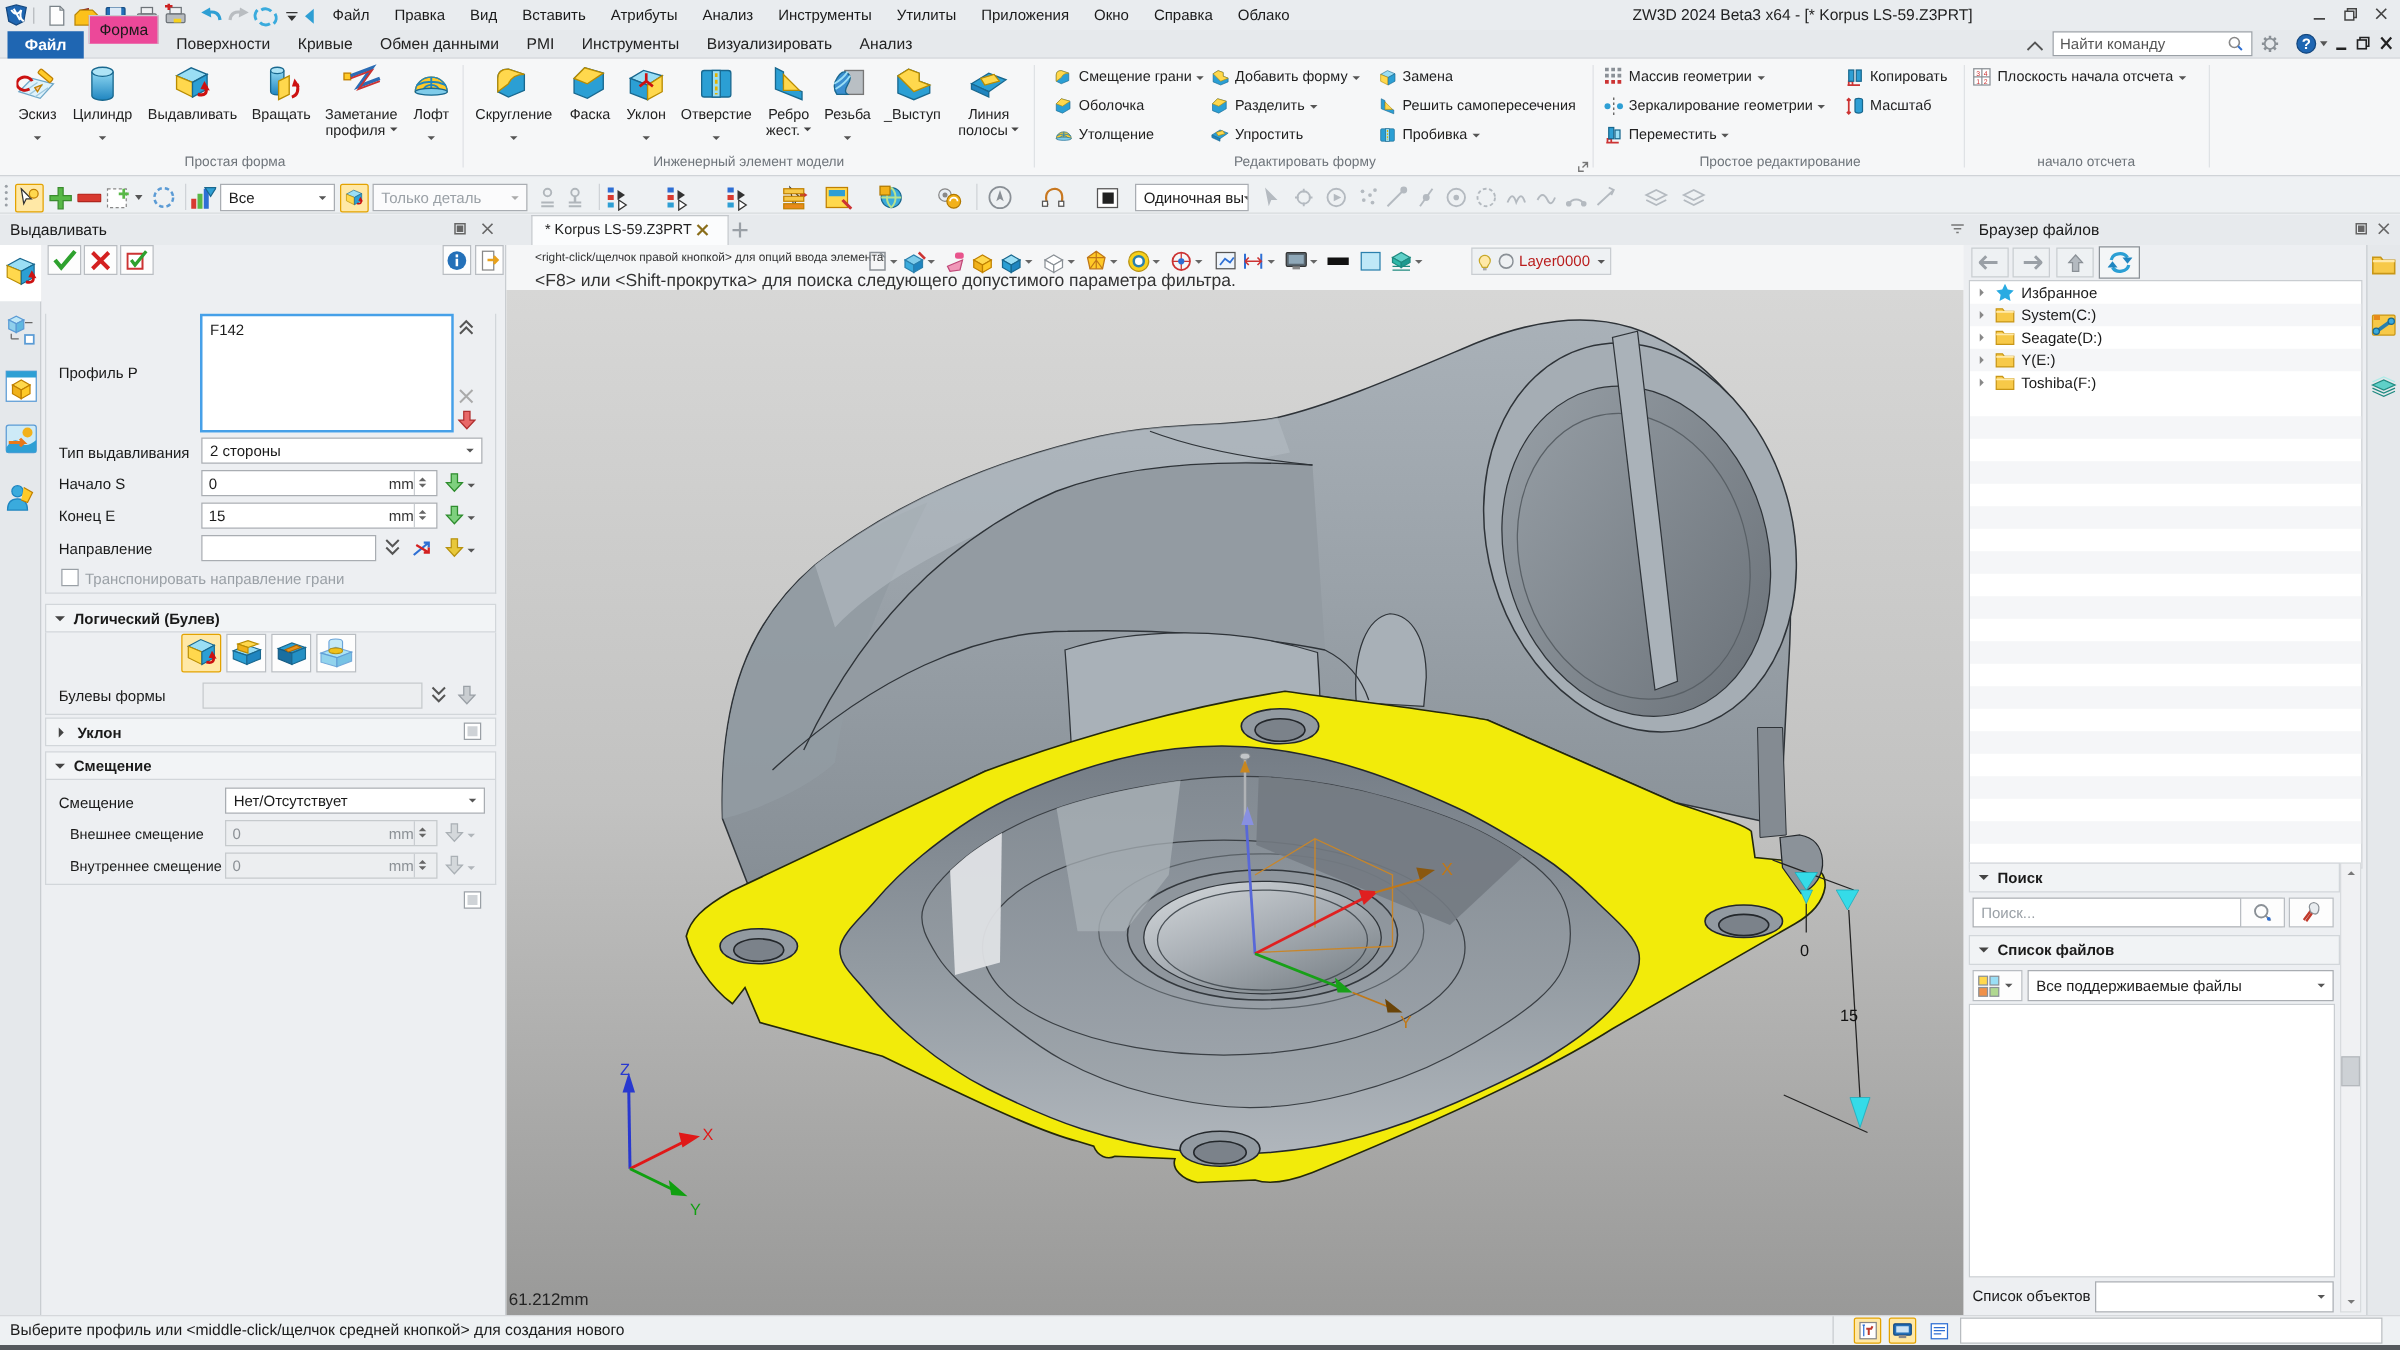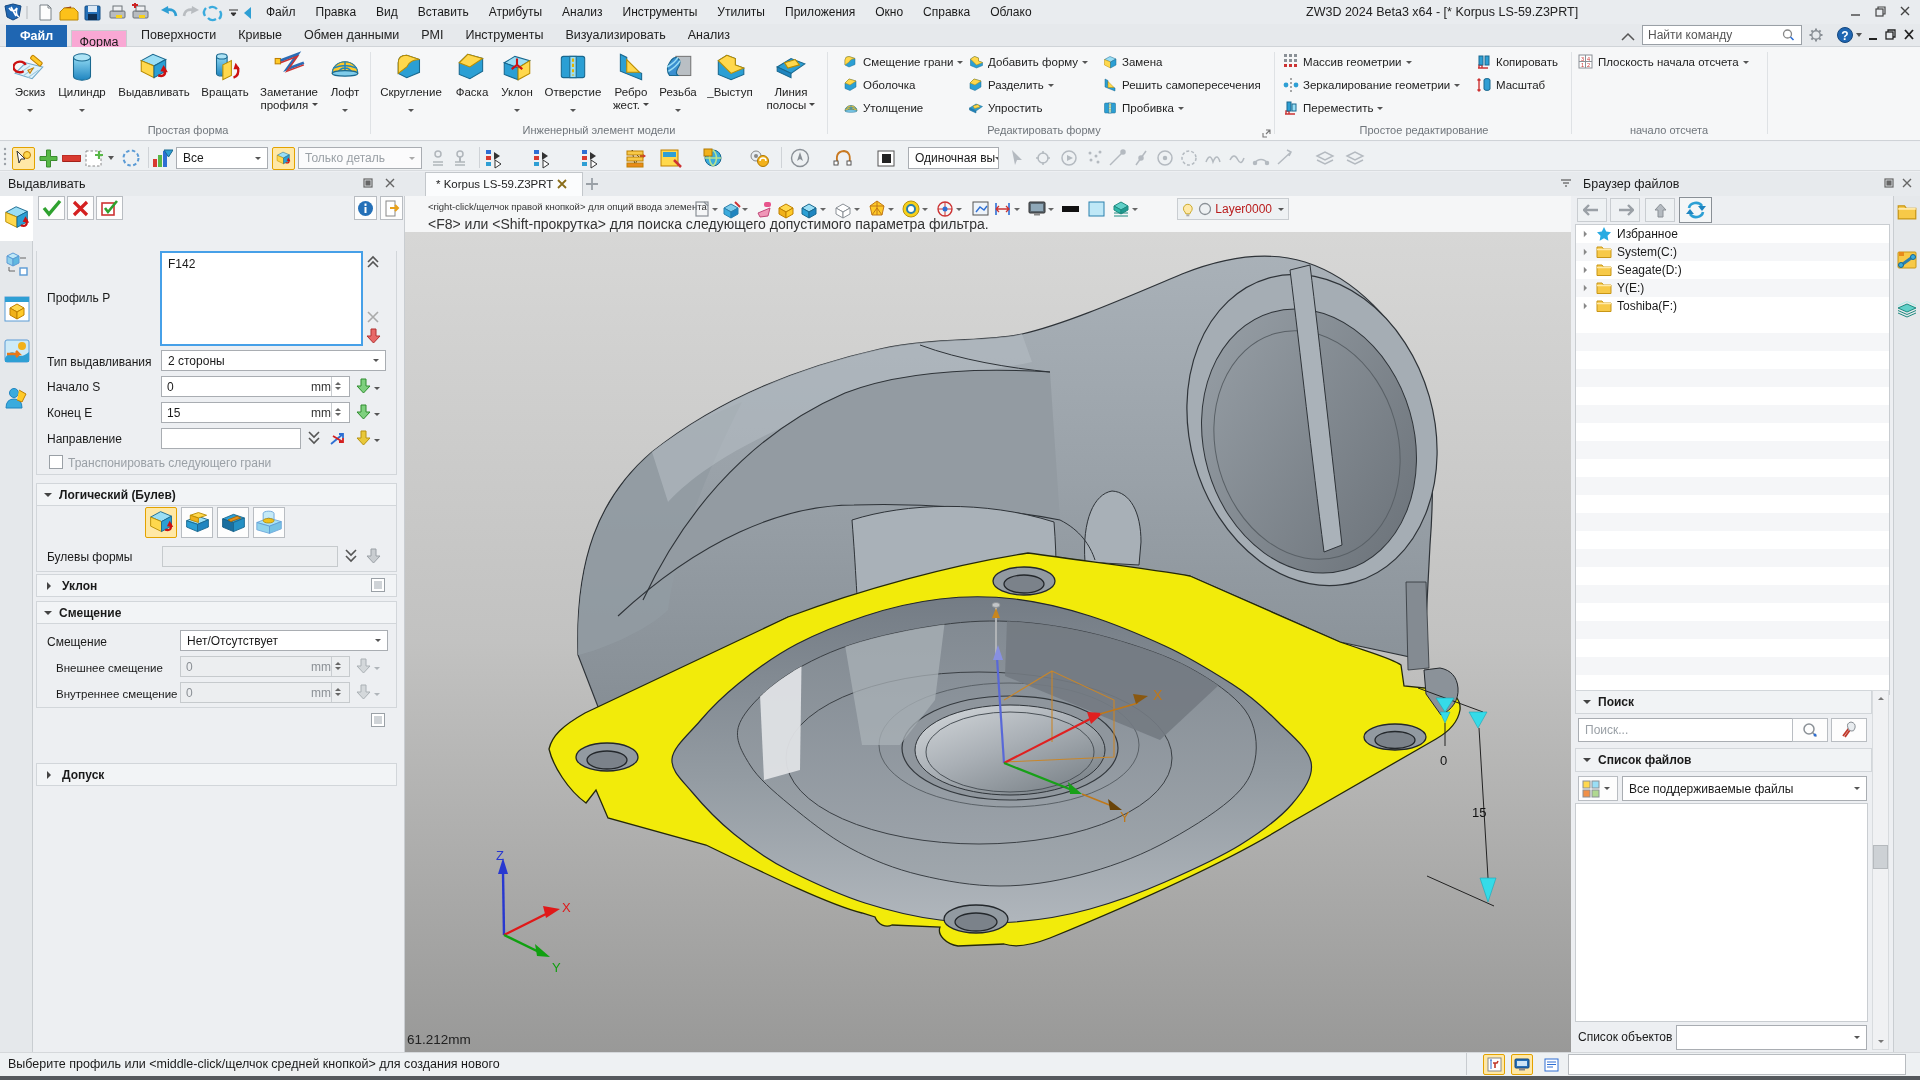--- a/index.html
+++ b/index.html
@@ -193,21 +193,21 @@
 <line x1="3" y1="10" x2="12" y2="10" stroke="#444" stroke-width="1.4"></line>
 <g fill="none" stroke="#444" stroke-width="1.2">
         <rect x="28" y="4" width="7" height="7"></rect>
         <path d="M30,4 v-2 h7 v7 h-2"></path>
       </g>
 <path d="M53,2 l8,8 M61,2 l-8,8" stroke="#444" stroke-width="1.4"></path>
 </svg>
 
 <div class="abs" style="left:0;top:24px;width:1920px;height:23px;background:#e6e9ec;border-bottom:1px solid #d0d4d8"></div>
 <div class="abs flex" style="left:6px;top:25px;width:61px;height:22px;background:#1f66b2;color:#fff;font-weight:bold;font-size:12.5px;justify-content:center">Файл</div>
-<div class="abs flex" style="left:71px;top:30px;width:56px;height:23px;background:#f9a8d4;border:1px solid #c8ccd0;border-bottom:none;font-size:12.5px;justify-content:center">Форма</div>
+<div class="abs flex" style="left:71px;top:12px;width:56px;height:23px;background:#ec4899;border:1px solid #c8ccd0;border-bottom:none;font-size:12.5px;justify-content:center">Форма</div>
 <div class="abs flex x12" style="left:130px;top:24px;height:22px;color:#222">
 <div class="mn" style="padding:0 11px">Поверхности</div>
       <div class="mn" style="padding:0 11px">Кривые</div>
       <div class="mn" style="padding:0 11px">Обмен данными</div>
       <div class="mn" style="padding:0 11px">PMI</div>
       <div class="mn" style="padding:0 11px">Инструменты</div>
       <div class="mn" style="padding:0 11px">Визуализировать</div>
       <div class="mn" style="padding:0 11px">Анализ</div>
 </div>
 <svg class="abs" style="left:1620px;top:32px" width="16" height="10">
@@ -665,21 +665,21 @@
     </svg>
 <svg class="abs" style="left:329px;top:428px" width="18" height="18" viewBox="0 0 18 18">
       <path d="M2,16 L14,6 m-4,0 h4 v4" fill="none" stroke="#2e6fd4" stroke-width="1.8"></path>
       <path d="M4,8 L14,14 m-4,0 h4 v-4" fill="none" stroke="#d42020" stroke-width="1.8"></path>
     </svg>
 <svg class="abs" style="left:356px;top:430px" width="15" height="17" viewBox="0 0 15 17">
       <path d="M5,1 h5 v7 h4 l-6.5,7 -6.5,-7 h4 z" fill="#e8c83a" stroke="#b89210"></path>
     </svg>
 <div class="abs car" style="left:374px;top:436px"></div>
 <div class="cbx" style="left:49px;top:455px"></div>
-<div class="abs" style="left:68px;top:456px;color:#9aa0a6">Транспонировать следующего грани</div>
+<div class="abs" style="left:68px;top:456px;color:#9aa0a6">Транспонировать направление грани</div>
 
 <div class="sech" style="top:483px"><span class="tri-d"></span>Логический (Булев)</div>
 <div class="abs" style="left:36px;top:506px;width:361px;height:66px;border:1px solid #d2d6da;border-top:none"></div>
 <div class="abs ybg" style="left:145px;top:507px;width:32px;height:31px">
       <svg width="29" height="29" viewBox="0 0 32 32" style="margin:0 auto">
         <use href="#cubeR"></use>
       </svg>
     </div>
 <div class="wbtn" style="left:181px;top:507px;width:32px;height:31px">
       <svg width="29" height="29" viewBox="0 0 32 32">
@@ -738,21 +738,20 @@
         <i class="u"></i>
         <i class="d"></i>
       </span></div>
 <svg class="abs" style="left:356px;top:684px" width="15" height="17" viewBox="0 0 15 17">
       <path d="M5,1 h5 v7 h4 l-6.5,7 -6.5,-7 h4 z" fill="#d4d8db" stroke="#aab0b5"></path>
     </svg>
 <div class="abs car" style="left:374px;top:690px;border-top-color:#b0b5ba"></div>
 <div class="cbx" style="left:371px;top:713px">
       <i></i>
     </div>
-<div class="sech" style="top:763px"><span class="tri-r"></span>Допуск</div>
 
 <div class="abs" id="vp" style="left:404px;top:196px;width:1167px;height:856px;background:#f5f6f7;border-left:1px solid #c9cdd1"></div>
 <div class="abs" style="left:428px;top:201px;font-size:9.5px;color:#333">&lt;right-click/щелчок правой кнопкой&gt; для опций ввода элемента</div>
 <div class="abs" style="left:428px;top:216px;font-size:14px;color:#333">&lt;F8&gt; или &lt;Shift-прокрутка&gt; для поиска следующего допустимого параметра фильтра.</div>
 <svg class="abs" style="left:694px;top:198px" width="500" height="24" viewBox="0 0 500 24">
 <g fill="none" stroke="#8a9096" stroke-width="1.2">
         <rect x="2" y="4" width="12" height="14"></rect>
         <path d="M10,4 l4,4"></path>
       </g>
       <path d="M18,10 l3,3 3,-3 z" fill="#666"></path>

